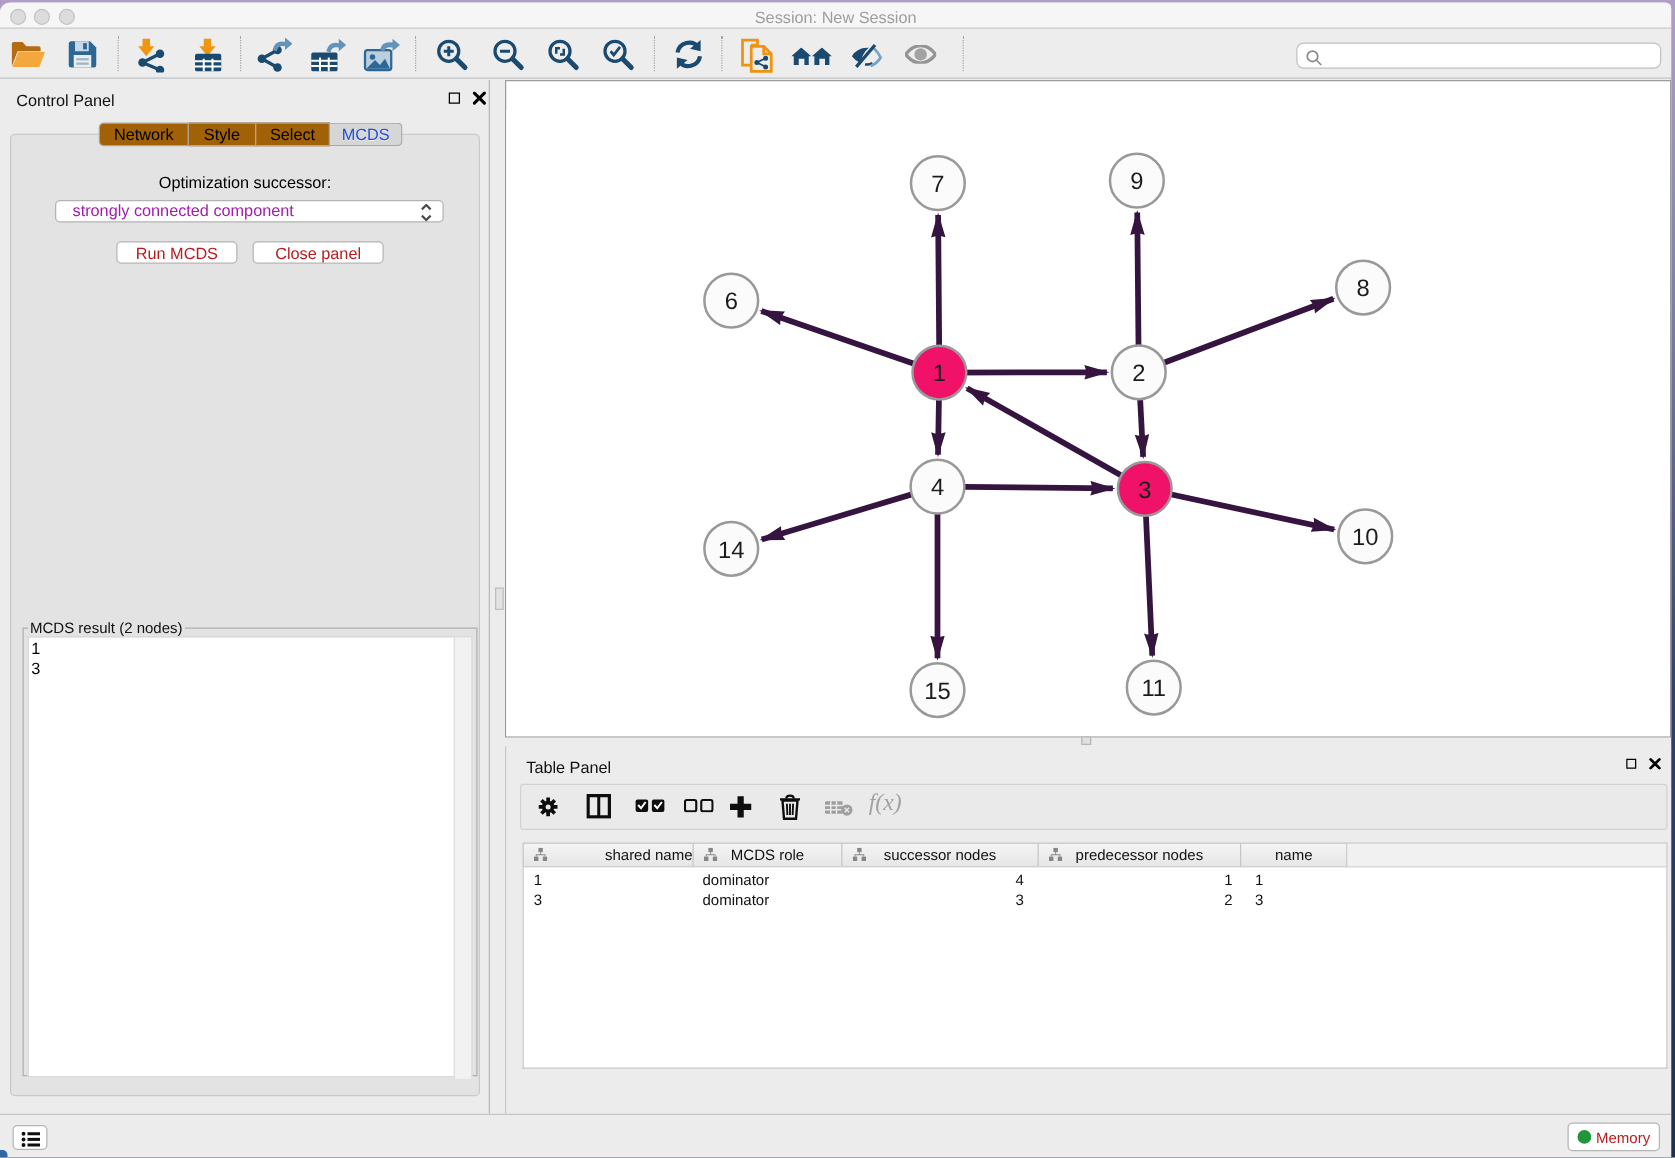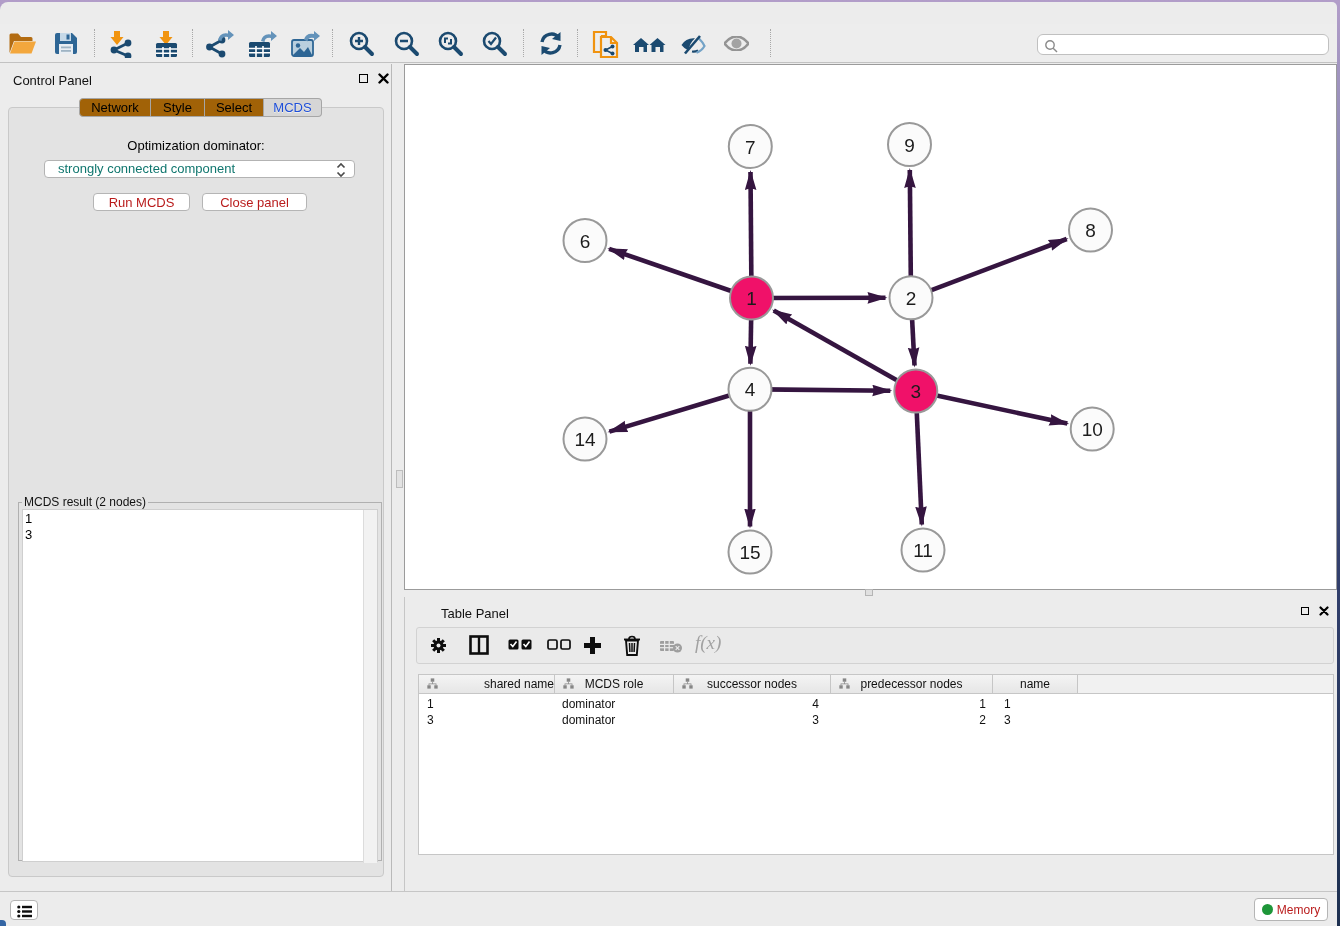--- a/index.html
+++ b/index.html
@@ -32,20 +32,26 @@
 #thead { position:absolute; left:13px; top:77px; width:916px; height:20px; background:linear-gradient(#f4f4f4,#e6e6e6); border:1px solid #c6c6c6; }
 .hcell { position:absolute; top:0; height:18px; border-right:1px solid #c6c6c6; font-size:12px; text-align:center; line-height:18px; color:#111; }
 #tbody { position:absolute; left:13px; top:97px; width:916px; height:161px; background:#fff; border:1px solid #c6c6c6; border-top:none; font-size:12px; color:#111; }
 #statusbar { position:absolute; left:0; top:889px; width:100%; height:33px; background:#ececec; border-top:1px solid #c6c6c6;padding-left:48px; }
 .btn { position:absolute; background:#fff; border:1px solid #b5b5b5; border-radius:4px; font-size:13px; color:#b91c1c; text-align:center; }
 .hico { position:absolute; top:4px; transform:scale(1.18); }
 </style>
 </head>
 <body>
 <div id="win">
+<div id="titlebar">
+  <div class="tl" style="left:8px;"></div>
+  <div class="tl" style="left:27px;"></div>
+  <div class="tl" style="left:47px;"></div>
+  <div id="title">Session: New Session</div>
+</div>
 <div id="toolbar">
   <svg class="ticon" style="left:8px;" width="29" height="27" viewBox="0 0 29 27">
     <path d="M1.5 23 L1.5 5 Q1.5 3.5 3 3.5 L10 3.5 L13 7 L23 7 Q24.5 7 24.5 8.5 L24.5 11 L6 11 Z" fill="#b36c12"></path>
     <path d="M6.5 11.5 L28 11.5 L23.5 23.5 L2 23.5 Z" fill="#f3a73d"></path>
   </svg>
   <svg class="ticon" style="left:52px;" width="28" height="27" viewBox="0 0 28 27">
     <path d="M3 5 Q3 3 5 3 L20 3 L25 8 L25 22 Q25 24 23 24 L5 24 Q3 24 3 22 Z" fill="#2e6695"></path>
     <rect x="8" y="3" width="11" height="8" fill="#c6d9e8"></rect>
         <rect x="14.5" y="4.5" width="3" height="5" fill="#2e6695"></rect>
     <rect x="7" y="14" width="14" height="10" fill="#e9eef3"></rect>
@@ -182,22 +188,22 @@
   <svg style="position:absolute;left:378px;top:9px;" width="11" height="11" viewBox="0 0 11 11">
         <path d="M1.5 1.5 L9.5 9.5 M9.5 1.5 L1.5 9.5" stroke="#000" stroke-width="2.4" stroke-linecap="round"></path>
       </svg>
   <div id="ctrlbox"></div>
   <div class="tabs" style="left:79px;top:34px;">
     <div class="tab first" style="width:72px;">Network</div>
     <div class="tab" style="width:54px;">Style</div>
     <div class="tab" style="width:59px;">Select</div>
     <div class="tab last sel" style="width:58px;">MCDS</div>
   </div>
-  <div style="position:absolute;left:0;top:74px;width:392px;text-align:center;font-size:13px;color:#000;">Optimization dominator:</div>
-  <div style="position:absolute;left:44px;top:96px;width:311px;height:18px;background:#fff;border:1px solid #b3b3b3;border-radius:4px;font-size:13px;line-height:16px;padding-left:13px;color:#0f766e;">strongly connected component
+  <div style="position:absolute;left:0;top:74px;width:392px;text-align:center;font-size:13px;color:#000;">Optimization successor:</div>
+  <div style="position:absolute;left:44px;top:96px;width:311px;height:18px;background:#fff;border:1px solid #b3b3b3;border-radius:4px;font-size:13px;line-height:16px;padding-left:13px;color:#a21caf;">strongly connected component
     <svg style="position:absolute;right:8px;top:2px;" width="10" height="14" viewBox="0 0 10 14">
           <path d="M1.5 4.5 L5 1 L8.5 4.5 M1.5 9.5 L5 13 L8.5 9.5" fill="none" stroke="#4a4a4a" stroke-width="1.7"></path>
         </svg>
   </div>
   <div class="btn" style="left:93px;top:129px;width:97px;height:18px;line-height:17px;">Run MCDS</div>
   <div class="btn" style="left:202px;top:129px;width:105px;height:18px;line-height:17px;">Close panel</div>
   <fieldset style="position:absolute;left:18px;top:431px;width:364px;height:366px;border:1px solid #b0b0b0;border-radius:0;">
     <legend style="font-size:12px;color:#111;padding:0 2px;margin-left:3px;">MCDS result (2 nodes)</legend>
     <div style="position:absolute;left:3px;top:0px;width:356px;height:353px;background:#fff;border:1px solid #cfcfcf;">
       <div style="position:absolute;left:2px;top:1px;font-size:13px;line-height:15.5px;color:#000;">1<br>3</div>
@@ -255,21 +261,21 @@
               <text x="517.5" y="469.5">11</text>
         <text x="179.5" y="358.5">14</text>
               <text x="344.5" y="471.5">15</text>
       </g>
     </g>
   </svg>
   </div>
   <div style="position:absolute;left:460px;top:524px;width:8px;height:7px;background:#e0e0e0;border:1px solid #b5b5b5;"></div>
 </div>
 <div id="tpanel">
-  <div style="position:absolute;left:16px;top:9px;font-size:13px;color:#111;margin-left:20px;">Table Panel</div>
+  <div style="position:absolute;left:16px;top:9px;font-size:13px;color:#111;">Table Panel</div>
   <div style="position:absolute;left:896px;top:10px;width:8px;height:8px;border:1.5px solid #000;"></div>
   <svg style="position:absolute;left:914px;top:9px;" width="10" height="10" viewBox="0 0 10 10">
         <path d="M1.5 1.5 L8.5 8.5 M8.5 1.5 L1.5 8.5" stroke="#000" stroke-width="2.2" stroke-linecap="round"></path>
       </svg>
   <div id="tptoolbar">
     <svg style="position:absolute;left:13px;top:9px;" width="17" height="17" viewBox="0 0 17 17">
       <g fill="#0e0e0e">
             <circle cx="8.5" cy="8.5" r="5"></circle>
       <g stroke="#0e0e0e" stroke-width="3">
               <line x1="8.5" y1="1" x2="8.5" y2="16"></line>

